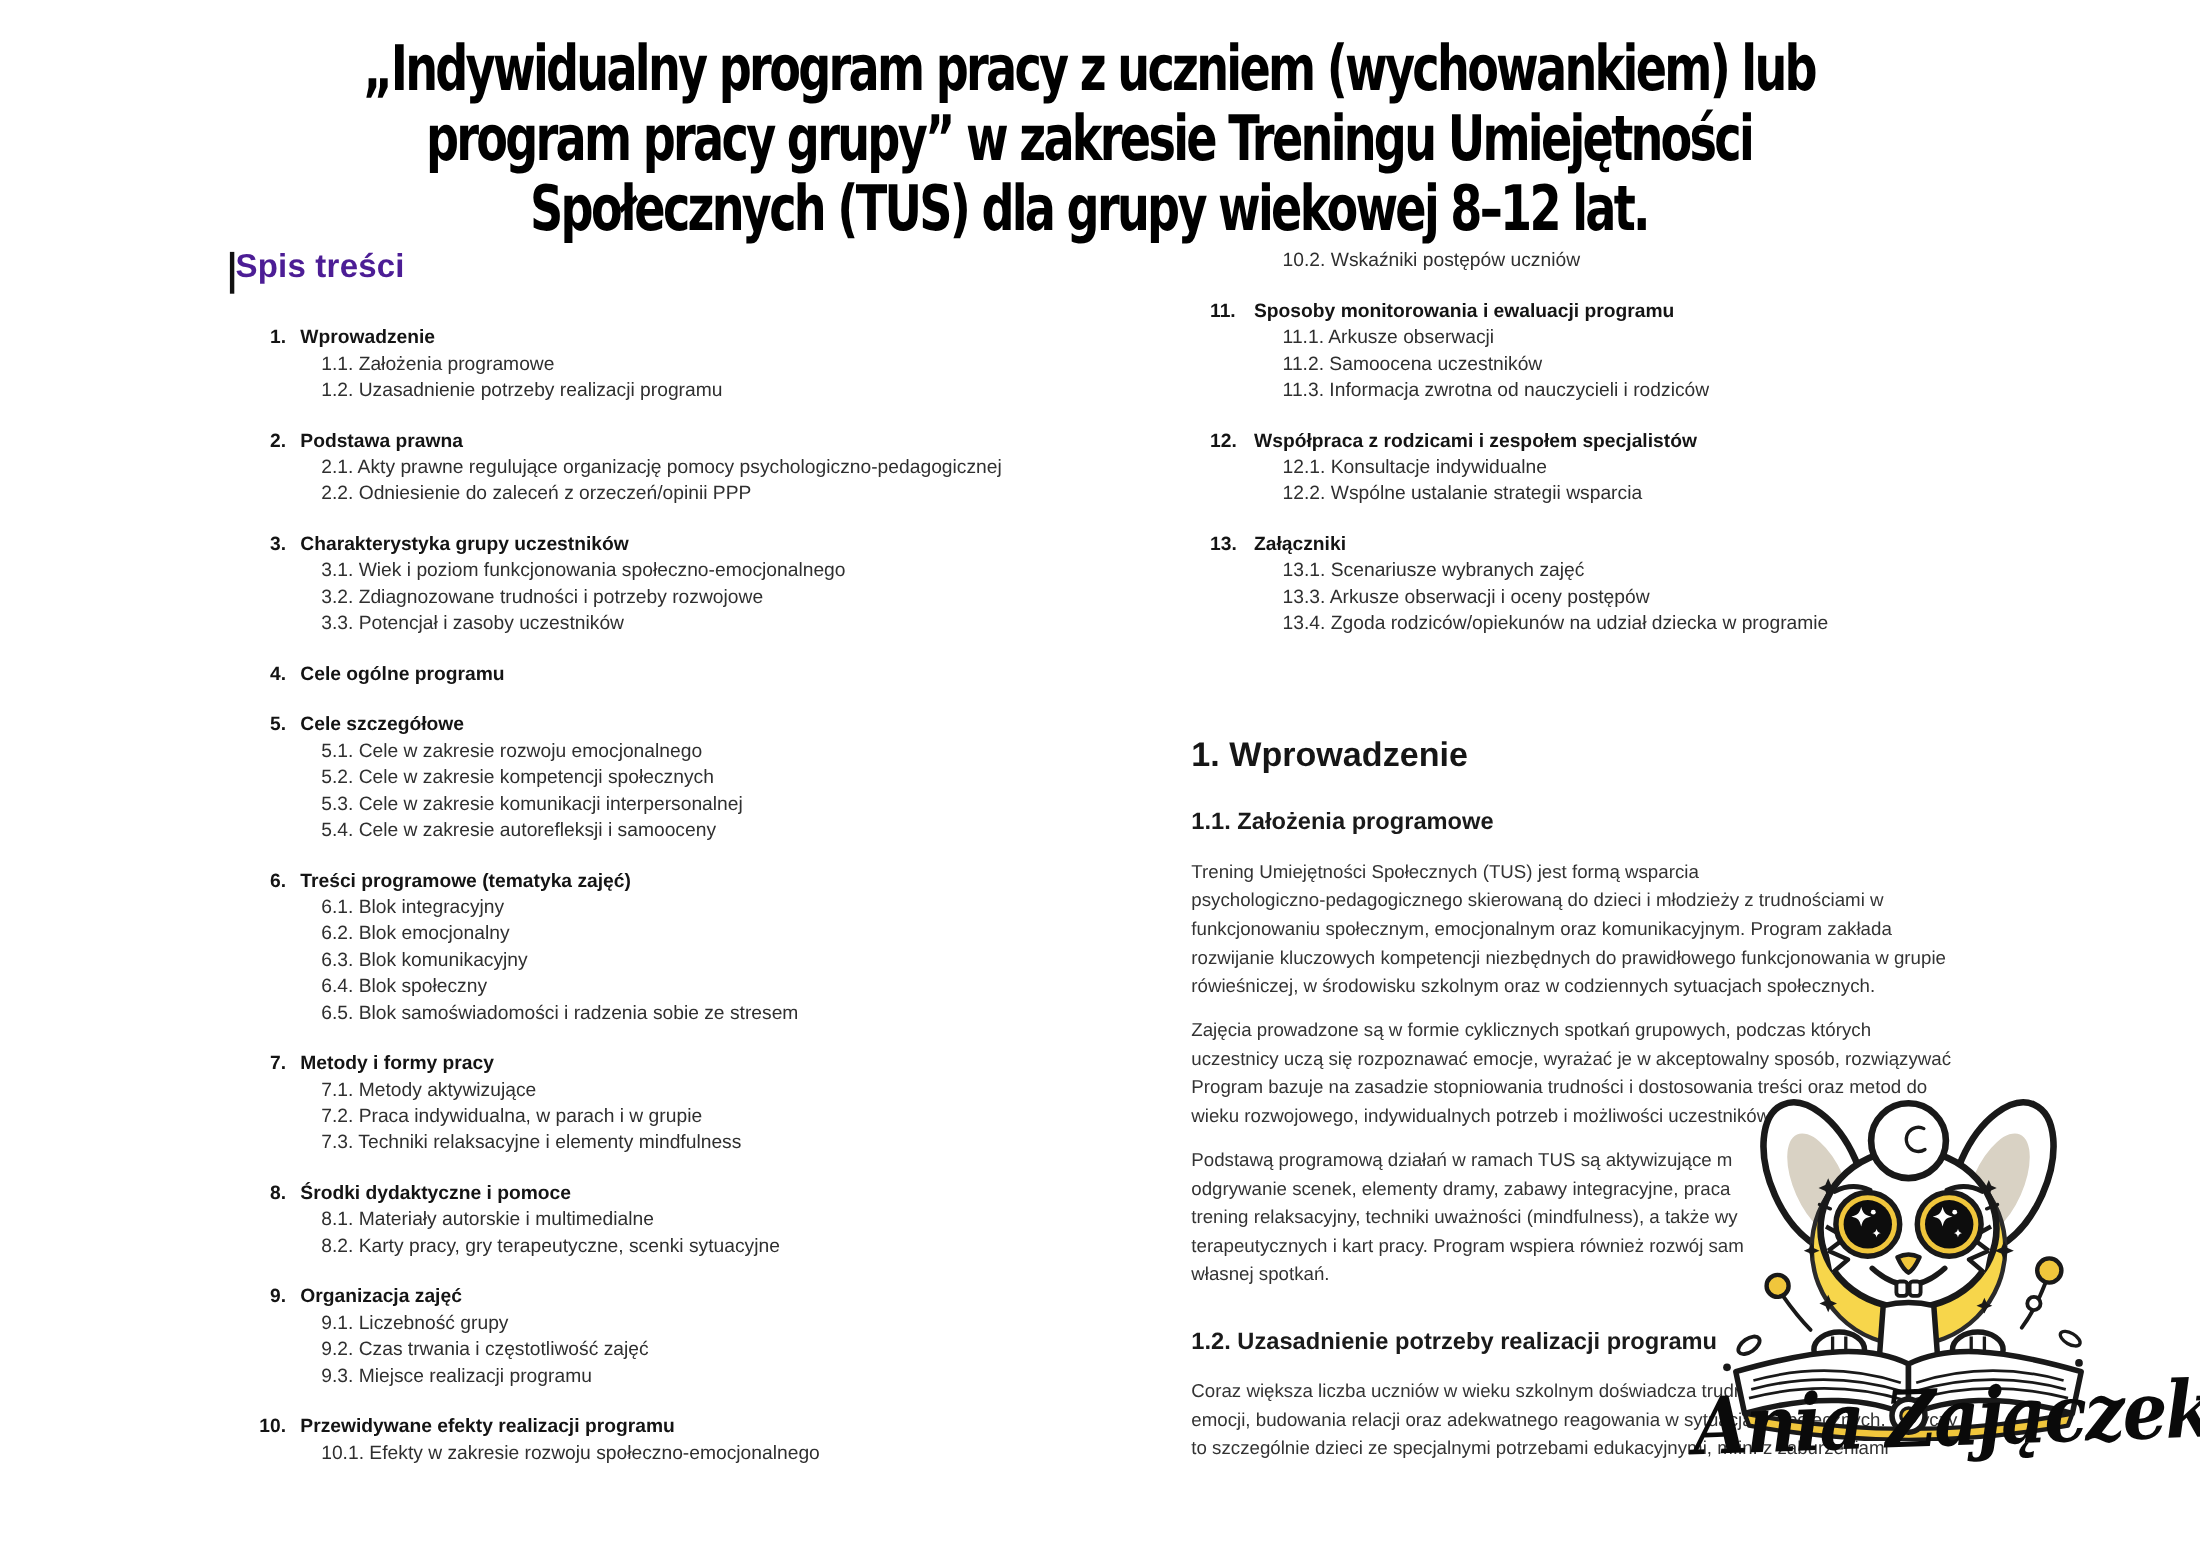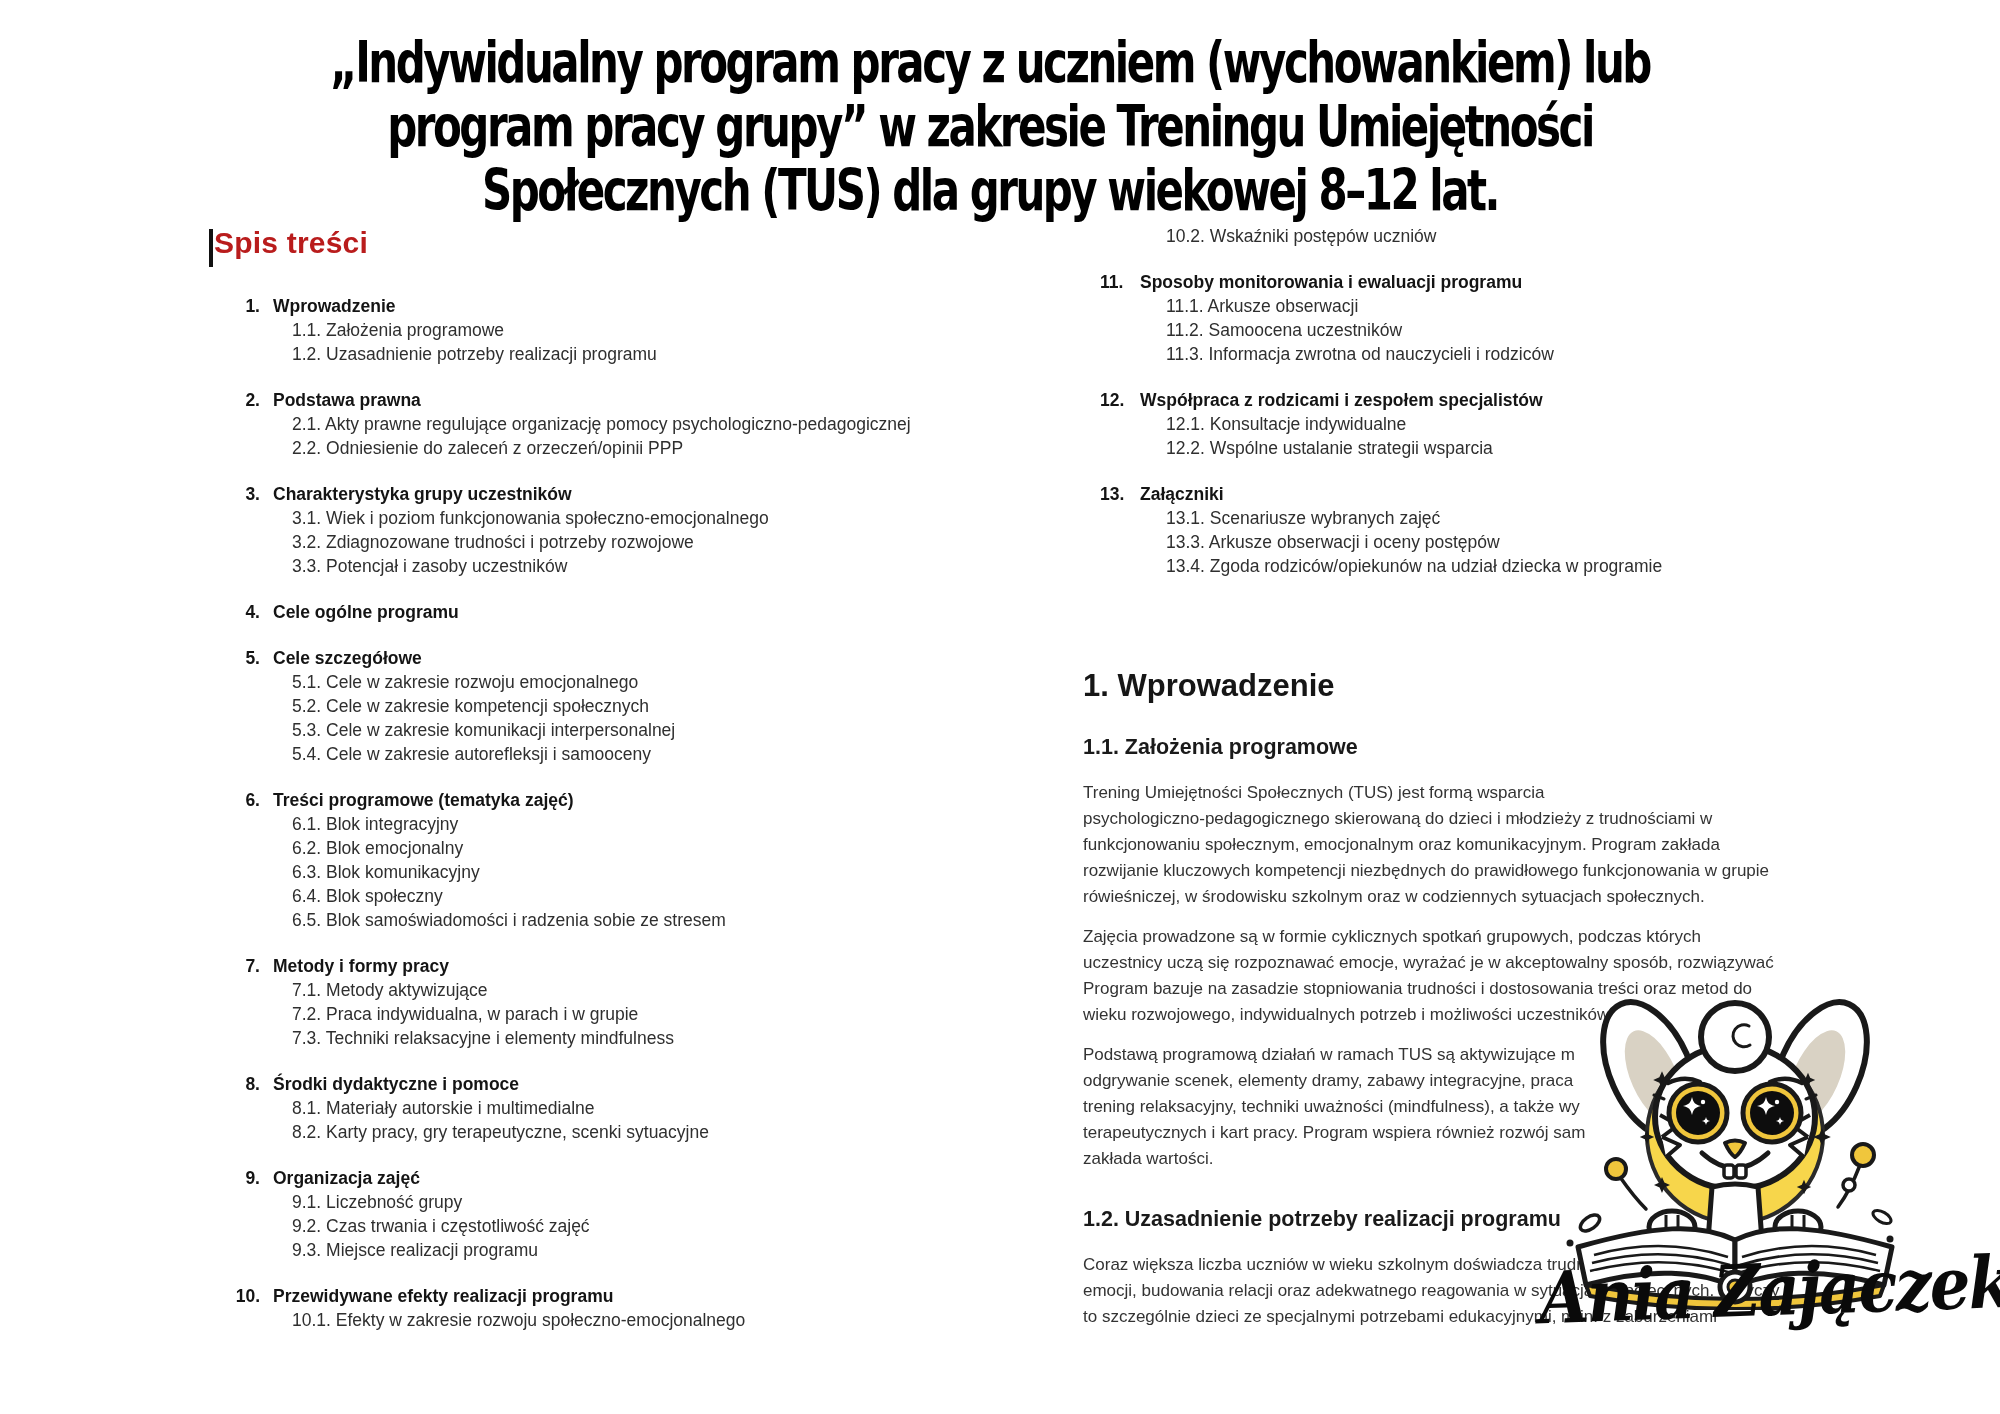--- a/index.html
+++ b/index.html
@@ -6,21 +6,21 @@
   body{width:2000px;height:1414px;position:relative;overflow:hidden;
        font-family:"Liberation Sans",sans-serif;color:#222;}
   :root{--accent-yellow:#f0c63c;--moon-yellow:#f7d64b;--ink:#191919;--ear-shade:#d9d2c4;}
 
   .doc-title{position:absolute;top:30px;left:0;width:1980px;text-align:center;
     font-family:"DejaVu Sans",sans-serif;font-weight:bold;font-size:42px;
     letter-spacing:-2.5px;line-height:47px;color:#000;
     transform:scaleY(1.36);transform-origin:top center;}
   .caret{position:absolute;left:209px;top:229px;width:4px;height:38px;background:#111;}
   .toc-heading{position:absolute;left:214px;top:226px;margin:0;font-size:30px;
-    font-weight:bold;color:#b91c1c;letter-spacing:0.2px;}
+    font-weight:bold;color:#4c1d95;letter-spacing:0.2px;}
 
   .toc-col{position:absolute;font-size:17.5px;}
   .toc-left{left:216px;top:294px;width:790px;}
   .toc-right{left:1100px;top:224px;width:800px;}
   .toc-group{margin-bottom:22px;}
   .toc-main{display:flex;font-weight:bold;color:#141414;line-height:24px;white-space:nowrap;}
   .toc-num{flex:0 0 44px;width:44px;text-align:right;}
   .toc-label{margin-left:13px;}
   .toc-sub{padding-left:76px;color:#2f2f2f;line-height:24px;white-space:nowrap;}
   .toc-right .toc-num{flex:0 0 32px;width:32px;text-align:left;}
@@ -187,21 +187,21 @@
           <div class="para-line">Zajęcia prowadzone są w formie cyklicznych spotkań grupowych, podczas których</div>
           <div class="para-line">uczestnicy uczą się rozpoznawać emocje, wyrażać je w akceptowalny sposób, rozwiązywać</div>
           <div class="para-line">Program bazuje na zasadzie stopniowania trudności i dostosowania treści oraz metod do</div>
           <div class="para-line">wieku rozwojowego, indywidualnych potrzeb i możliwości uczestników</div>
         </div>
         <div class="para">
           <div class="para-line">Podstawą programową działań w ramach TUS są aktywizujące m</div>
           <div class="para-line">odgrywanie scenek, elementy dramy, zabawy integracyjne, praca</div>
           <div class="para-line">trening relaksacyjny, techniki uważności (mindfulness), a także wy</div>
           <div class="para-line">terapeutycznych i kart pracy. Program wspiera również rozwój sam</div>
-          <div class="para-line">zakłada wartości.</div>
+          <div class="para-line">własnej spotkań.</div>
         </div>
       </section>
       <section class="section">
         <h2 class="sec-h2">1.2. Uzasadnienie potrzeby realizacji programu</h2>
         <div class="para">
           <div class="para-line">Coraz większa liczba uczniów w wieku szkolnym doświadcza trudności w zakresie regulacji</div>
           <div class="para-line">emocji, budowania relacji oraz adekwatnego reagowania w sytuacjach społecznych. Dotyczy</div>
           <div class="para-line">to szczególnie dzieci ze specjalnymi potrzebami edukacyjnymi, m.in. z zaburzeniami</div>
         </div>
       </section>

